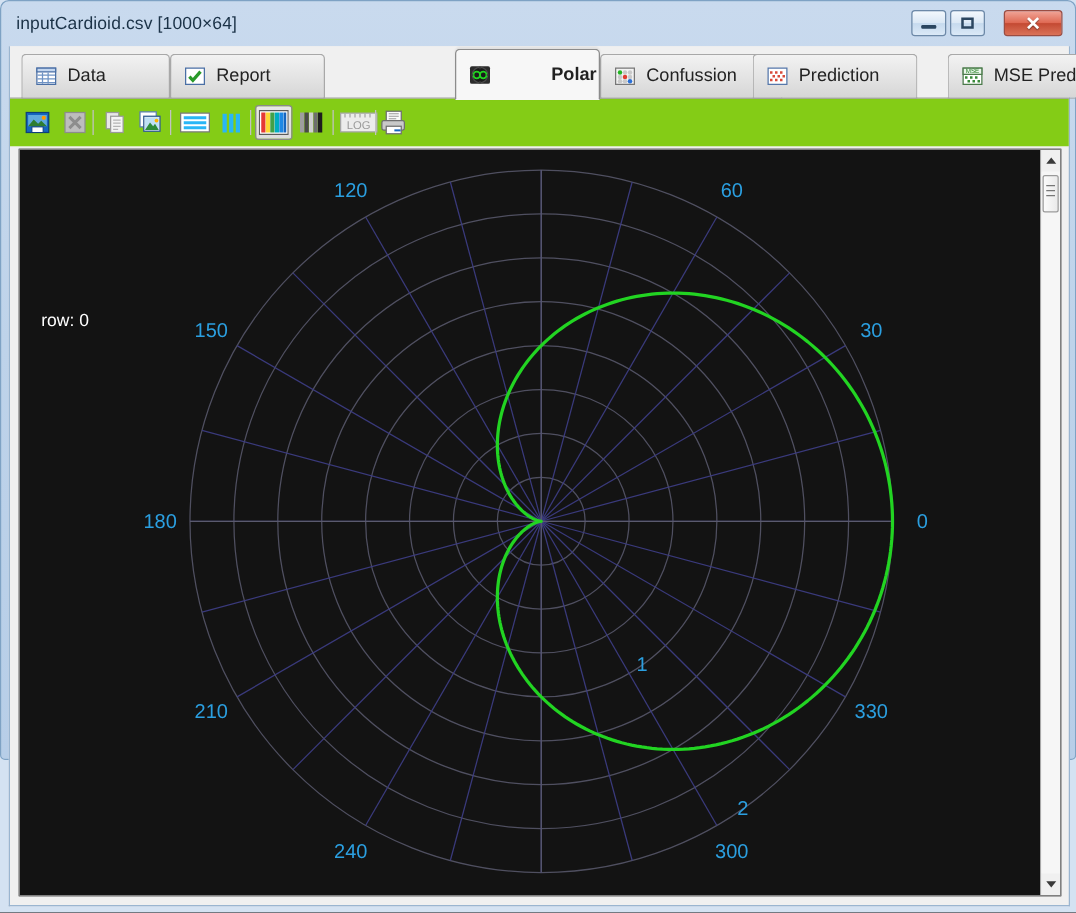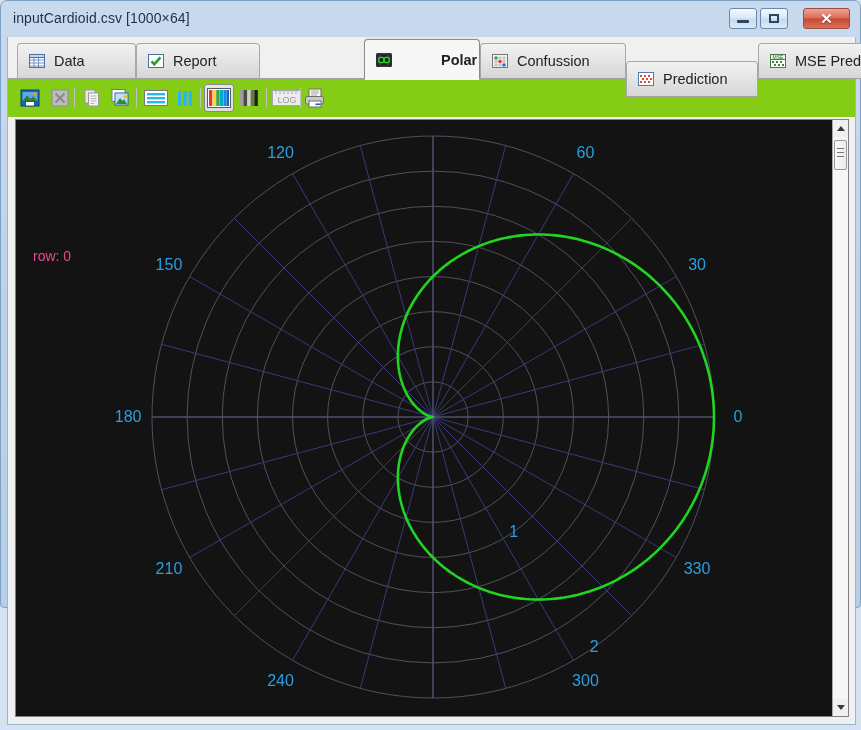--- a/index.html
+++ b/index.html
@@ -116,21 +116,21 @@
     border:1px solid #808080;
     box-sizing:border-box;
     overflow:hidden;
   }
   #plotcanvas{
     position:absolute;left:0;top:0;width:817px;height:596px;
     background:#131313;
   }
   #rowlabel{
     position:absolute;left:17px;top:128px;
-    font-size:14px;color:#ec4899;
+    font-size:14px;color:#ffffff;
     z-index:4;
   }
   
   #vscroll{
     position:absolute;right:0;top:0;width:16px;bottom:0;
     background:#f0f0f0;border-left:1px solid #a8a8a8;box-sizing:border-box;
   }
   .sbarrow{
     position:absolute;left:0;width:15px;height:17px;
     background:#f0f0f0;
@@ -236,21 +236,21 @@
           <circle cx="5" cy="9.5" r="1.8" fill="#c9c9c9"></circle>
             <circle cx="9" cy="9.5" r="1.8" fill="#e03b2f"></circle>
             <circle cx="13" cy="9.5" r="1.8" fill="#c9c9c9"></circle>
           <circle cx="5" cy="13" r="1.8" fill="#c9c9c9"></circle>
             <circle cx="9" cy="13" r="1.8" fill="#c9c9c9"></circle>
             <circle cx="13" cy="13" r="1.8" fill="#2a6fd6"></circle>
         </svg>
         <span class="tlabel">Confussion</span>
       </div>
 
-      <div class="tab" style="left:618px;width:132px;margin-top:18px;">
+      <div class="tab" style="left:594px;width:132px;">
         <svg class="ticon" viewBox="0 0 18 18">
           <rect x="1.5" y="2.5" width="15" height="13" fill="#ffffff" stroke="#5577aa"></rect>
           <g fill="#d84a3a">
             <rect x="3" y="5" width="2" height="2"></rect>
               <rect x="7" y="5" width="2" height="2"></rect>
               <rect x="11" y="5" width="2" height="2"></rect>
             <rect x="5" y="8" width="2" height="2"></rect>
               <rect x="9" y="8" width="2" height="2"></rect>
               <rect x="13" y="8" width="2" height="2"></rect>
             <rect x="3" y="11" width="2" height="2"></rect>

